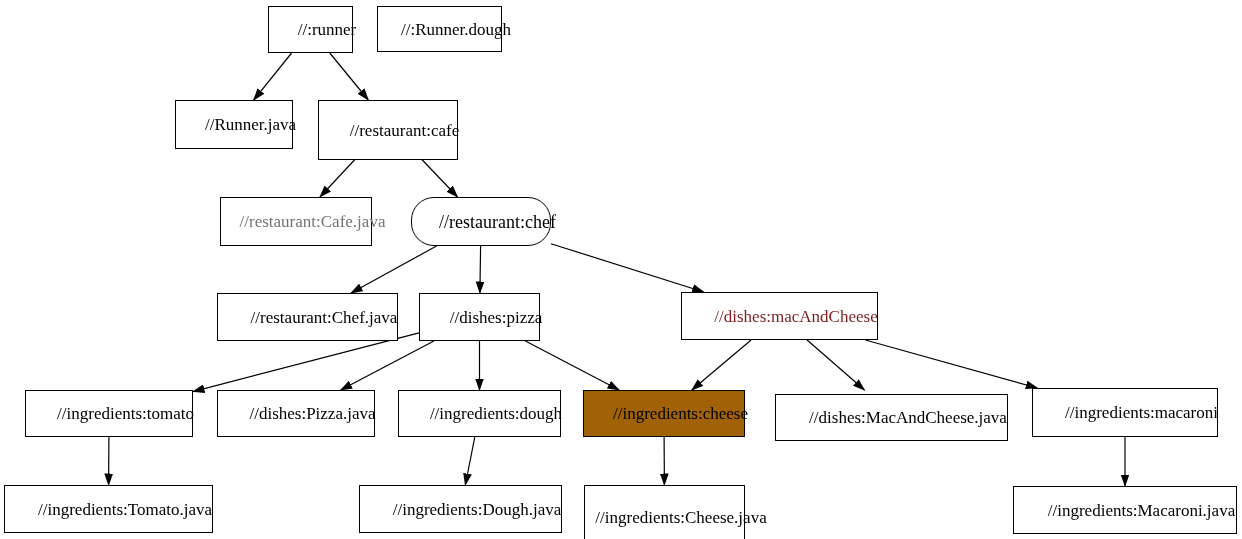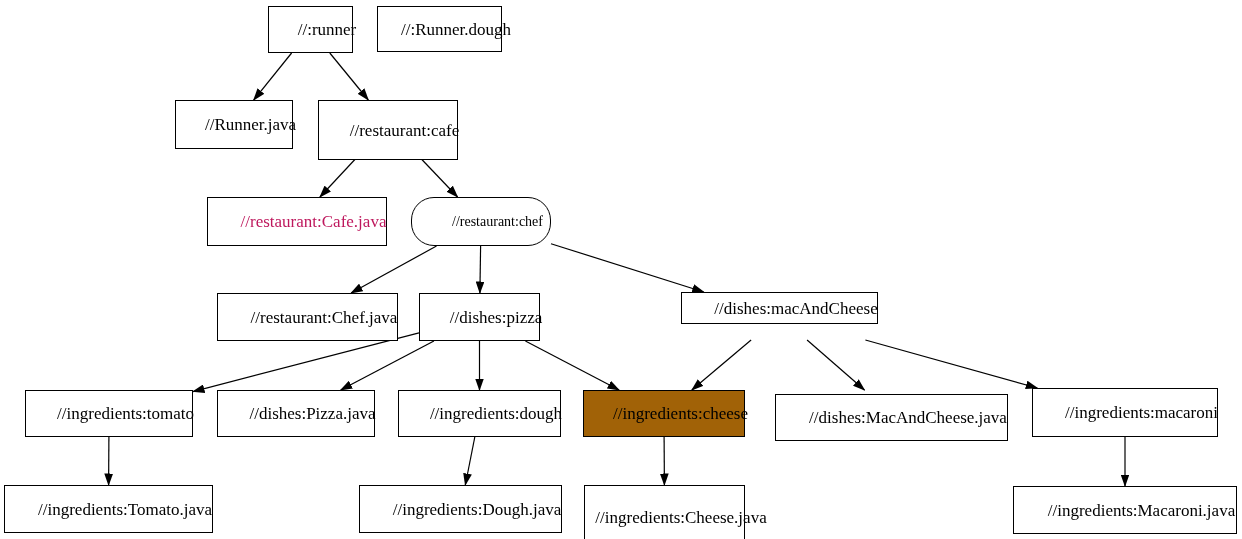--- a/index.html
+++ b/index.html
@@ -67,25 +67,25 @@
         <line x1="474.8" y1="437.0" x2="465.3" y2="485.0" stroke="#000000" stroke-width="1.2" marker-end="url(#arrowhead)"></line>
         <line x1="664.1" y1="437.0" x2="664.4" y2="485.0" stroke="#000000" stroke-width="1.2" marker-end="url(#arrowhead)"></line>
         <line x1="1125.0" y1="437.0" x2="1125.0" y2="486.0" stroke="#000000" stroke-width="1.2" marker-end="url(#arrowhead)"></line>
       </g>
   </svg>
   <div id="nodes-layer">
       <div class="graph-node" style="left: 268px; top: 6px; width: 85px; height: 47px; border-color: rgb(0, 0, 0); background: rgb(255, 255, 255); color: rgb(0, 0, 0); font-size: 17px;">//:runner</div>
       <div class="graph-node" style="left: 377px; top: 6px; width: 125px; height: 46px; border-color: rgb(0, 0, 0); background: rgb(255, 255, 255); color: rgb(0, 0, 0); font-size: 17px;">//:Runner.dough</div>
       <div class="graph-node" style="left: 175px; top: 100px; width: 118px; height: 49px; border-color: rgb(0, 0, 0); background: rgb(255, 255, 255); color: rgb(0, 0, 0); font-size: 17px;">//Runner.java</div>
       <div class="graph-node" style="left: 318px; top: 100px; width: 140px; height: 60px; border-color: rgb(0, 0, 0); background: rgb(255, 255, 255); color: rgb(0, 0, 0); font-size: 17px;">//restaurant:cafe</div>
-      <div class="graph-node" style="left: 207px; top: 197px; width: 180px; height: 49px; border-color: rgb(0, 0, 0); background: rgb(255, 255, 255); color: #be185d; font-size: 17px;">//restaurant:Cafe.java</div>
-      <div class="graph-node" style="left: 411px; top: 197px; width: 140px; height: 49px; border-color: rgb(0, 0, 0); background: rgb(255, 255, 255); color: rgb(0, 0, 0); font-size: 14px; border-radius: 23px;">//restaurant:chef</div>
+      <div class="graph-node" style="left: 220px; top: 197px; width: 152px; height: 49px; border-color: rgb(0, 0, 0); background: rgb(255, 255, 255); color: #737373; font-size: 17px;">//restaurant:Cafe.java</div>
+      <div class="graph-node" style="left: 411px; top: 197px; width: 140px; height: 49px; border-color: rgb(0, 0, 0); background: rgb(255, 255, 255); color: rgb(0, 0, 0); font-size: 18px; border-radius: 23px;">//restaurant:chef</div>
       <div class="graph-node" style="left: 217px; top: 293px; width: 181px; height: 48px; border-color: rgb(0, 0, 0); background: rgb(255, 255, 255); color: rgb(0, 0, 0); font-size: 17px;">//restaurant:Chef.java</div>
       <div class="graph-node" style="left: 419px; top: 293px; width: 121px; height: 48px; border-color: rgb(0, 0, 0); background: rgb(255, 255, 255); color: rgb(0, 0, 0); font-size: 17px;">//dishes:pizza</div>
-      <div class="graph-node" style="left: 681px; top: 292px; width: 197px; height: 32px; border-color: rgb(0, 0, 0); background: rgb(255, 255, 255); color: #000000; font-size: 17px;">//dishes:macAndCheese</div>
+      <div class="graph-node" style="left: 681px; top: 292px; width: 197px; height: 48px; border-color: rgb(0, 0, 0); background: rgb(255, 255, 255); color: #7f1d1d; font-size: 17px;">//dishes:macAndCheese</div>
       <div class="graph-node" style="left: 25px; top: 390px; width: 168px; height: 47px; border-color: rgb(0, 0, 0); background: rgb(255, 255, 255); color: rgb(0, 0, 0); font-size: 17px;">//ingredients:tomato</div>
       <div class="graph-node" style="left: 217px; top: 390px; width: 158px; height: 47px; border-color: rgb(0, 0, 0); background: rgb(255, 255, 255); color: rgb(0, 0, 0); font-size: 17px;">//dishes:Pizza.java</div>
       <div class="graph-node" style="left: 398px; top: 390px; width: 163px; height: 47px; border-color: rgb(0, 0, 0); background: rgb(255, 255, 255); color: rgb(0, 0, 0); font-size: 17px;">//ingredients:dough</div>
       <div class="graph-node" style="left: 583px; top: 390px; width: 162px; height: 47px; border-color: rgb(0, 0, 0); background: #a16207; color: rgb(0, 0, 0); font-size: 17px;">//ingredients:cheese</div>
       <div class="graph-node" style="left: 775px; top: 394px; width: 233px; height: 47px; border-color: rgb(0, 0, 0); background: rgb(255, 255, 255); color: rgb(0, 0, 0); font-size: 17px;">//dishes:MacAndCheese.java</div>
       <div class="graph-node" style="left: 1032px; top: 388px; width: 186px; height: 49px; border-color: rgb(0, 0, 0); background: rgb(255, 255, 255); color: rgb(0, 0, 0); font-size: 17px;">//ingredients:macaroni</div>
       <div class="graph-node" style="left: 4px; top: 485px; width: 209px; height: 48px; border-color: rgb(0, 0, 0); background: rgb(255, 255, 255); color: rgb(0, 0, 0); font-size: 17px;">//ingredients:Tomato.java</div>
       <div class="graph-node" style="left: 359px; top: 485px; width: 203px; height: 48px; border-color: rgb(0, 0, 0); background: rgb(255, 255, 255); color: rgb(0, 0, 0); font-size: 17px;">//ingredients:Dough.java</div>
       <div class="graph-node" style="left: 584px; top: 485px; width: 161px; height: 64px; border-color: rgb(0, 0, 0); background: rgb(255, 255, 255); color: rgb(0, 0, 0); font-size: 17px;">//ingredients:Cheese.java</div>
       <div class="graph-node" style="left: 1013px; top: 486px; width: 224px; height: 48px; border-color: rgb(0, 0, 0); background: rgb(255, 255, 255); color: rgb(0, 0, 0); font-size: 17px;">//ingredients:Macaroni.java</div>

